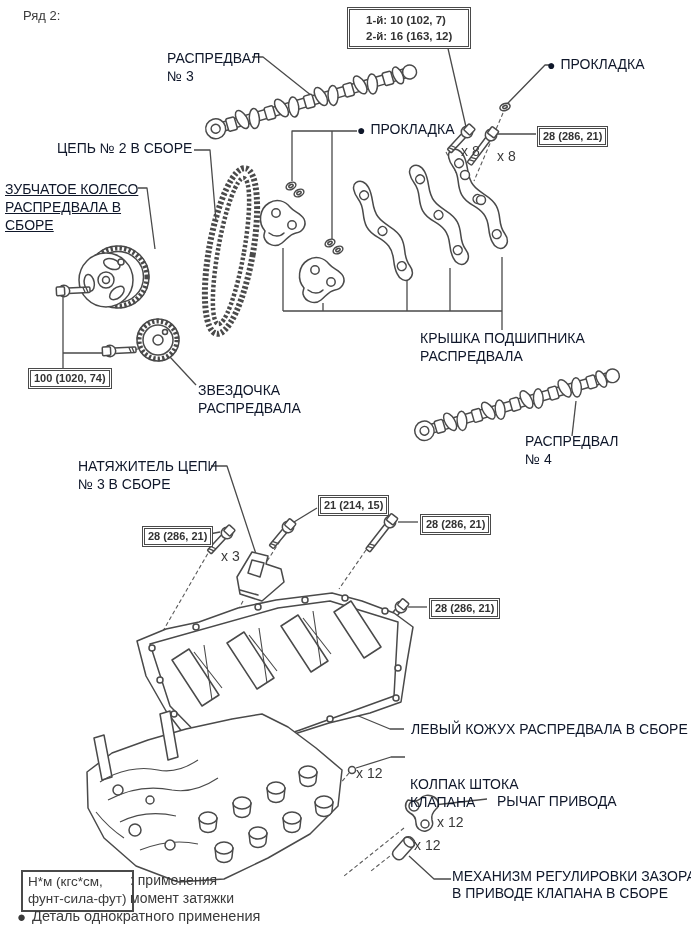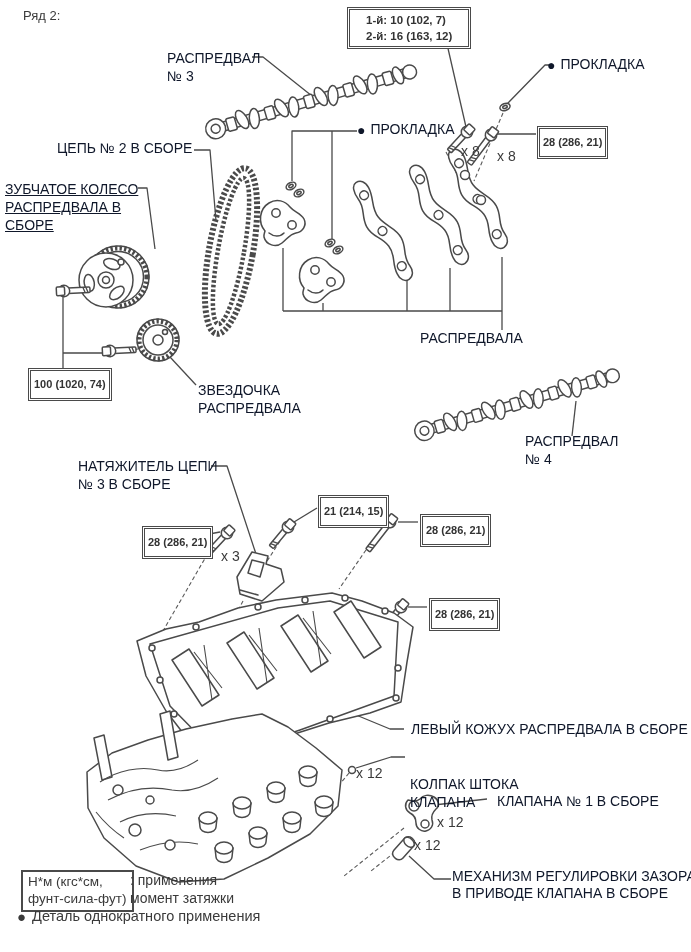--- a/index.html
+++ b/index.html
@@ -11,21 +11,21 @@
   .ldr{stroke:#4a4a4a;stroke-width:1.3;fill:none;stroke-linejoin:round;}
   .dash{stroke:#5a5a5a;stroke-width:1.1;fill:none;stroke-dasharray:4 2.6;}
   .teeth{stroke:#4a4a4a;stroke-width:5;fill:none;stroke-dasharray:2.4 2.2;}
   .chainO{stroke:#4a4a4a;stroke-width:6;fill:none;stroke-dasharray:2.6 2;}
   .chainI{stroke:#4a4a4a;stroke-width:4.5;fill:none;stroke-dasharray:2.6 2;}
   .sq{stroke:#4a4a4a;stroke-width:1.1;fill:none;}
   .lbl{position:absolute;font-size:14px;line-height:17.5px;white-space:nowrap;color:#0f172a;}
   .lh18 div{line-height:18px;}
   .qty{position:absolute;font-size:14px;color:#3a3a3a;white-space:nowrap;}
   .tq{position:absolute;border:3px double #4a4a4a;background:#fff;font-weight:bold;
-      font-size:11px;line-height:13px;padding:7px 3px;white-space:nowrap;color:#333;}
+      font-size:11px;line-height:13px;padding:1px 3px;white-space:nowrap;color:#333;}
   .tq2{font-size:11.5px;line-height:16px;padding:2px 16px;}
   .mk{font-size:14px;margin-right:5px;vertical-align:-1px;}
   .title{position:absolute;font-size:13px;color:#3a3a3a;}
   .legendbox{position:absolute;border:2px solid #4a4a4a;background:#fff;
       font-size:13.5px;line-height:16.5px;padding:2px 6px 3px 5px;white-space:nowrap;}
   .legendtxt{position:absolute;font-size:14px;line-height:17.5px;white-space:nowrap;}
   .single{position:absolute;font-size:14.5px;white-space:nowrap;}
   .single .mk{font-size:15px;margin-right:6px;}
 </style>
 </head>
@@ -288,20 +288,21 @@
 </div>
 
 <div class="tq" style="left:28px;top:368px;">100 (1020, 74)</div>
 
 <div class="lbl lh18" style="left:198px;top:381px;">
   <div>ЗВЕЗДОЧКА</div>
   <div>РАСПРЕДВАЛА</div>
 </div>
 
 <div class="lbl lh18" style="left:420px;top:329px;">
+  <div>КРЫШКА ПОДШИПНИКА</div>
   <div>РАСПРЕДВАЛА</div>
 </div>
 
 <div class="lbl lh18" style="left:525px;top:432px;">
   <div>РАСПРЕДВАЛ</div>
   <div>№ 4</div>
 </div>
 
 <div class="lbl lh18" style="left:78px;top:457px;">
   <div>НАТЯЖИТЕЛЬ ЦЕПИ</div>
@@ -316,21 +317,21 @@
 
 <div class="lbl" style="left:411px;top:721px;">ЛЕВЫЙ КОЖУХ РАСПРЕДВАЛА В СБОРЕ</div>
 
 <div class="lbl lh18" style="left:410px;top:775px;">
   <div>КОЛПАК ШТОКА</div>
   <div>КЛАПАНА</div>
 </div>
 <div class="qty" style="left:356px;top:765px;">x 12</div>
 
 <div class="lbl lh18" style="left:497px;top:792px;">
-  <div>КЛАПАНА № 1 В СБОРЕ</div>
+  <div>РЫЧАГ ПРИВОДА</div>
 </div>
 <div class="qty" style="left:437px;top:814px;">x 12</div>
 <div class="qty" style="left:414px;top:837px;">x 12</div>
 
 <div class="lbl" style="left:452px;top:868px;line-height:17px;">
   <div>МЕХАНИЗМ РЕГУЛИРОВКИ ЗАЗОРА</div>
   <div>В ПРИВОДЕ КЛАПАНА В СБОРЕ</div>
 </div>
 
 <div class="legendbox" style="left:21px;top:870px;">

